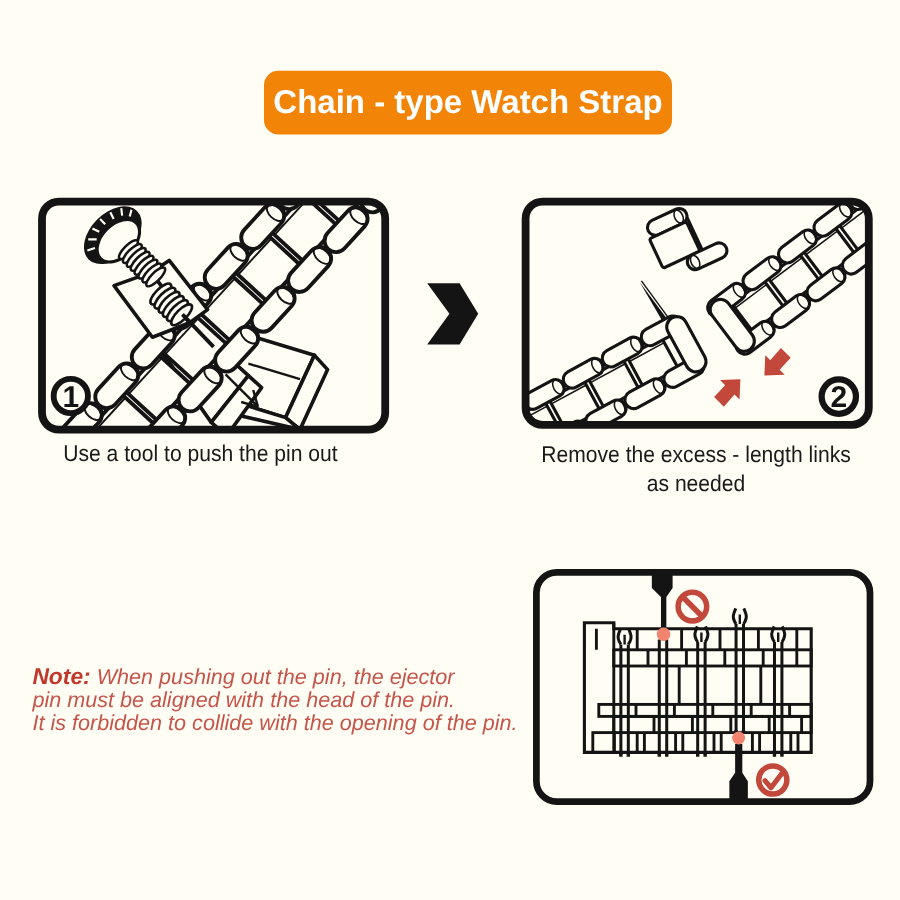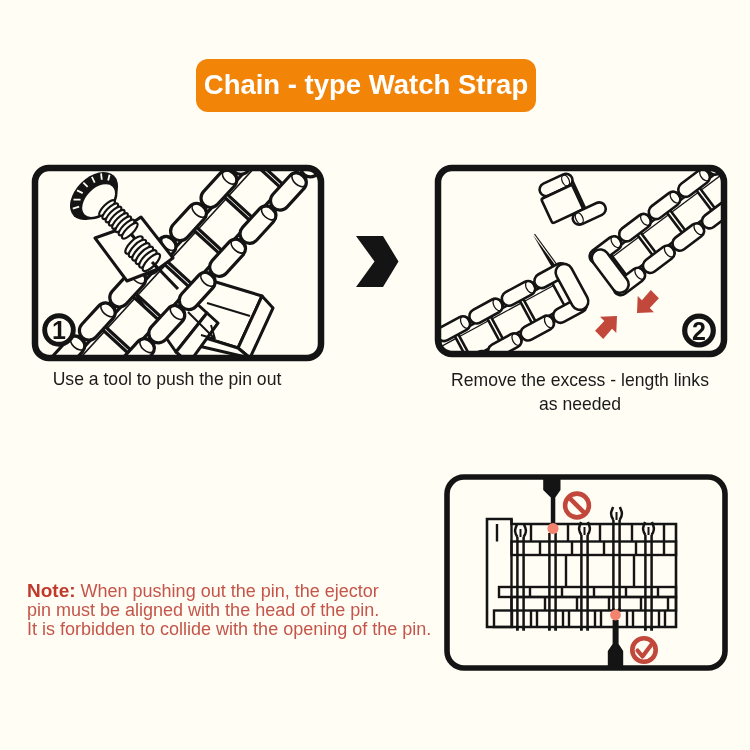--- a/index.html
+++ b/index.html
@@ -1,21 +1,21 @@
 <!DOCTYPE html>
 <html><head><meta charset="utf-8">
 <style>
 html,body { margin:0; padding:0; }
 body { width:750px; height:750px; background:#fffdf4; position:relative; overflow:hidden;
        font-family:"Liberation Sans", sans-serif; }
 #art { position:absolute; left:0; top:0; }
-.banner { position:absolute; left:196px; top:59px; width:340px; height:53px; background:#f28408;
+.banner { position:absolute; left:220px; top:59px; width:340px; height:53px; background:#f28408;
   border-radius:12px; color:#fff; font-weight:bold; font-size:27.5px; text-align:center; line-height:51px; }
 .cap { position:absolute; color:#1a1a1a; font-size:19px; line-height:24px; text-align:center; transform:scaleX(0.925); }
-.note { position:absolute; left:27px; top:581px; width:440px; color:#c5554a; font-size:18px; line-height:19px; }
+.note { position:absolute; left:27px; top:555px; width:440px; color:#c5554a; font-size:18px; line-height:19px;font-style:italic; }
 .note b { color:#c0392b; font-size:19px; }
 </style></head>
 <body>
 <div id="art"><svg width="750" height="750" viewBox="0 0 750 750" font-family="Liberation Sans, sans-serif">
 <defs>
 <clipPath id="cp1">
           <rect x="35" y="168" width="286" height="190" rx="14"></rect>
         </clipPath>
 <clipPath id="cp2">
           <rect x="438" y="168" width="286" height="186" rx="14"></rect>

